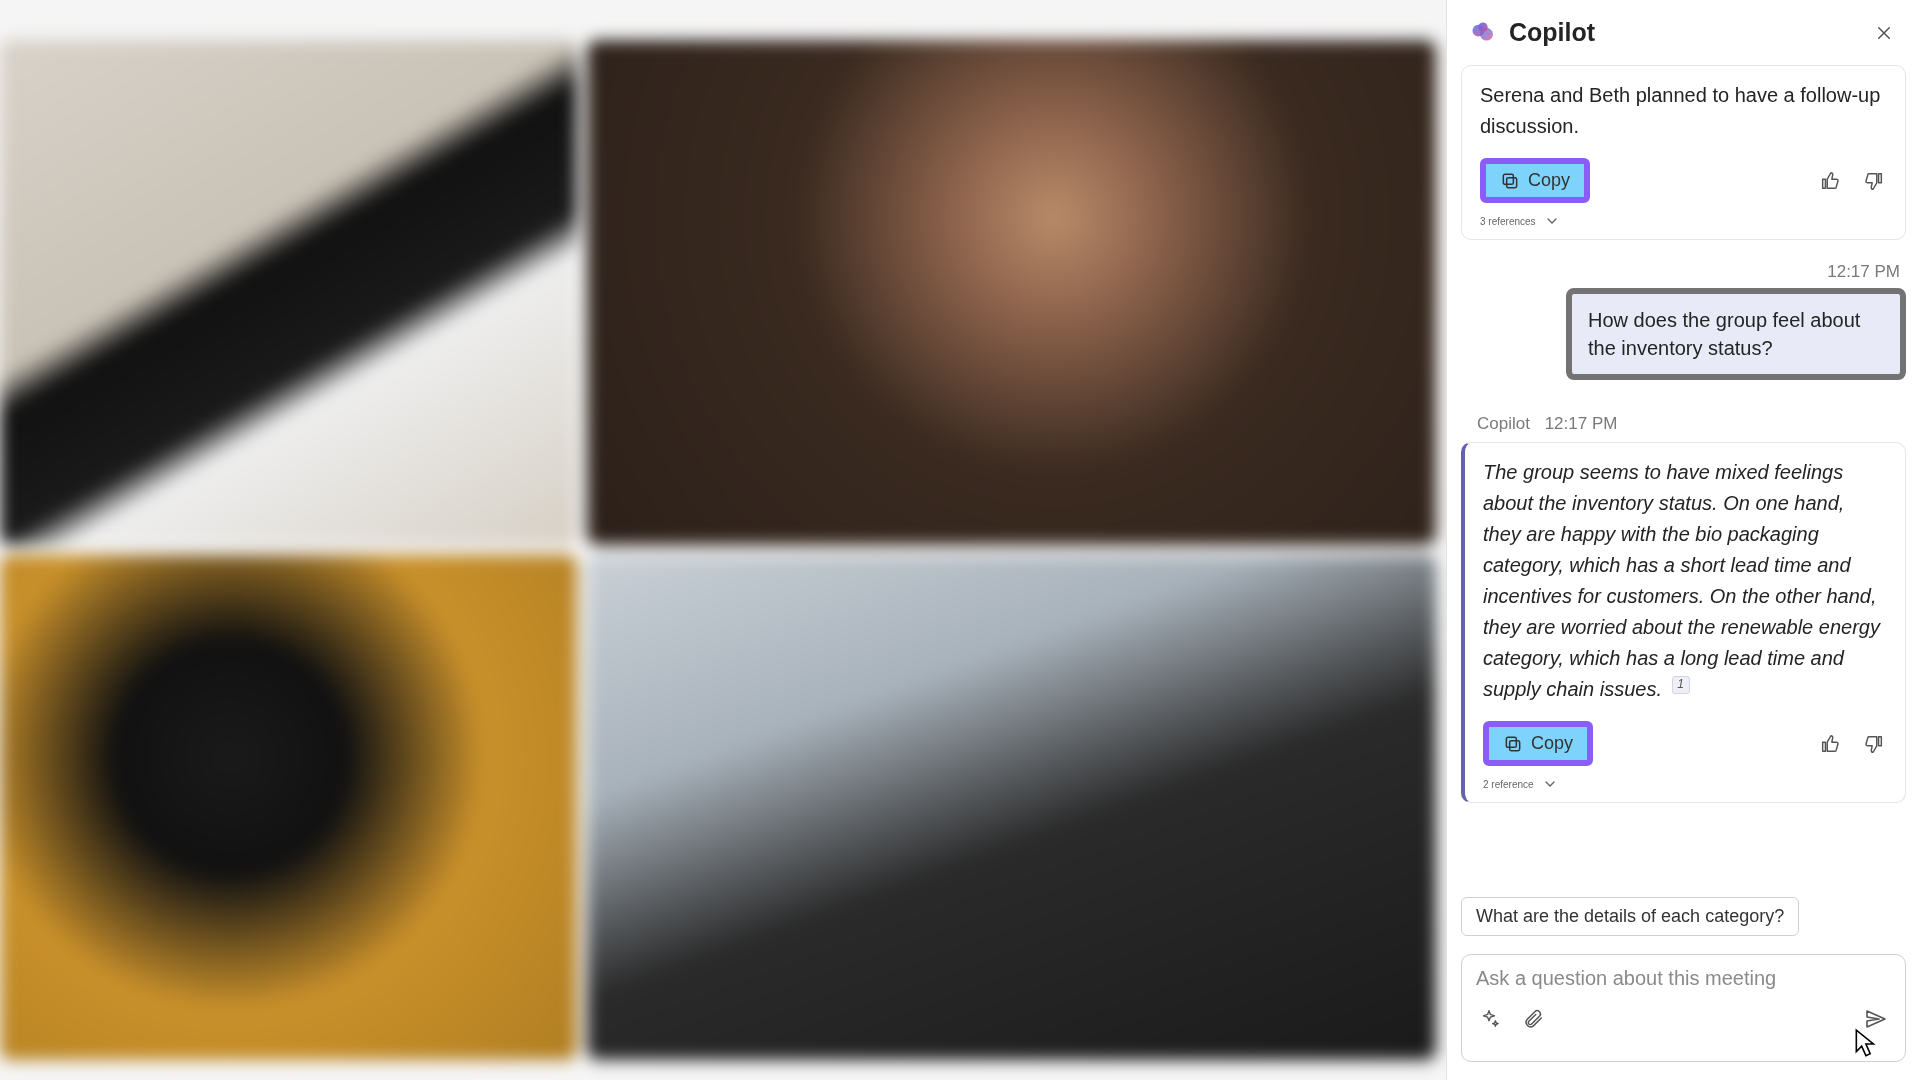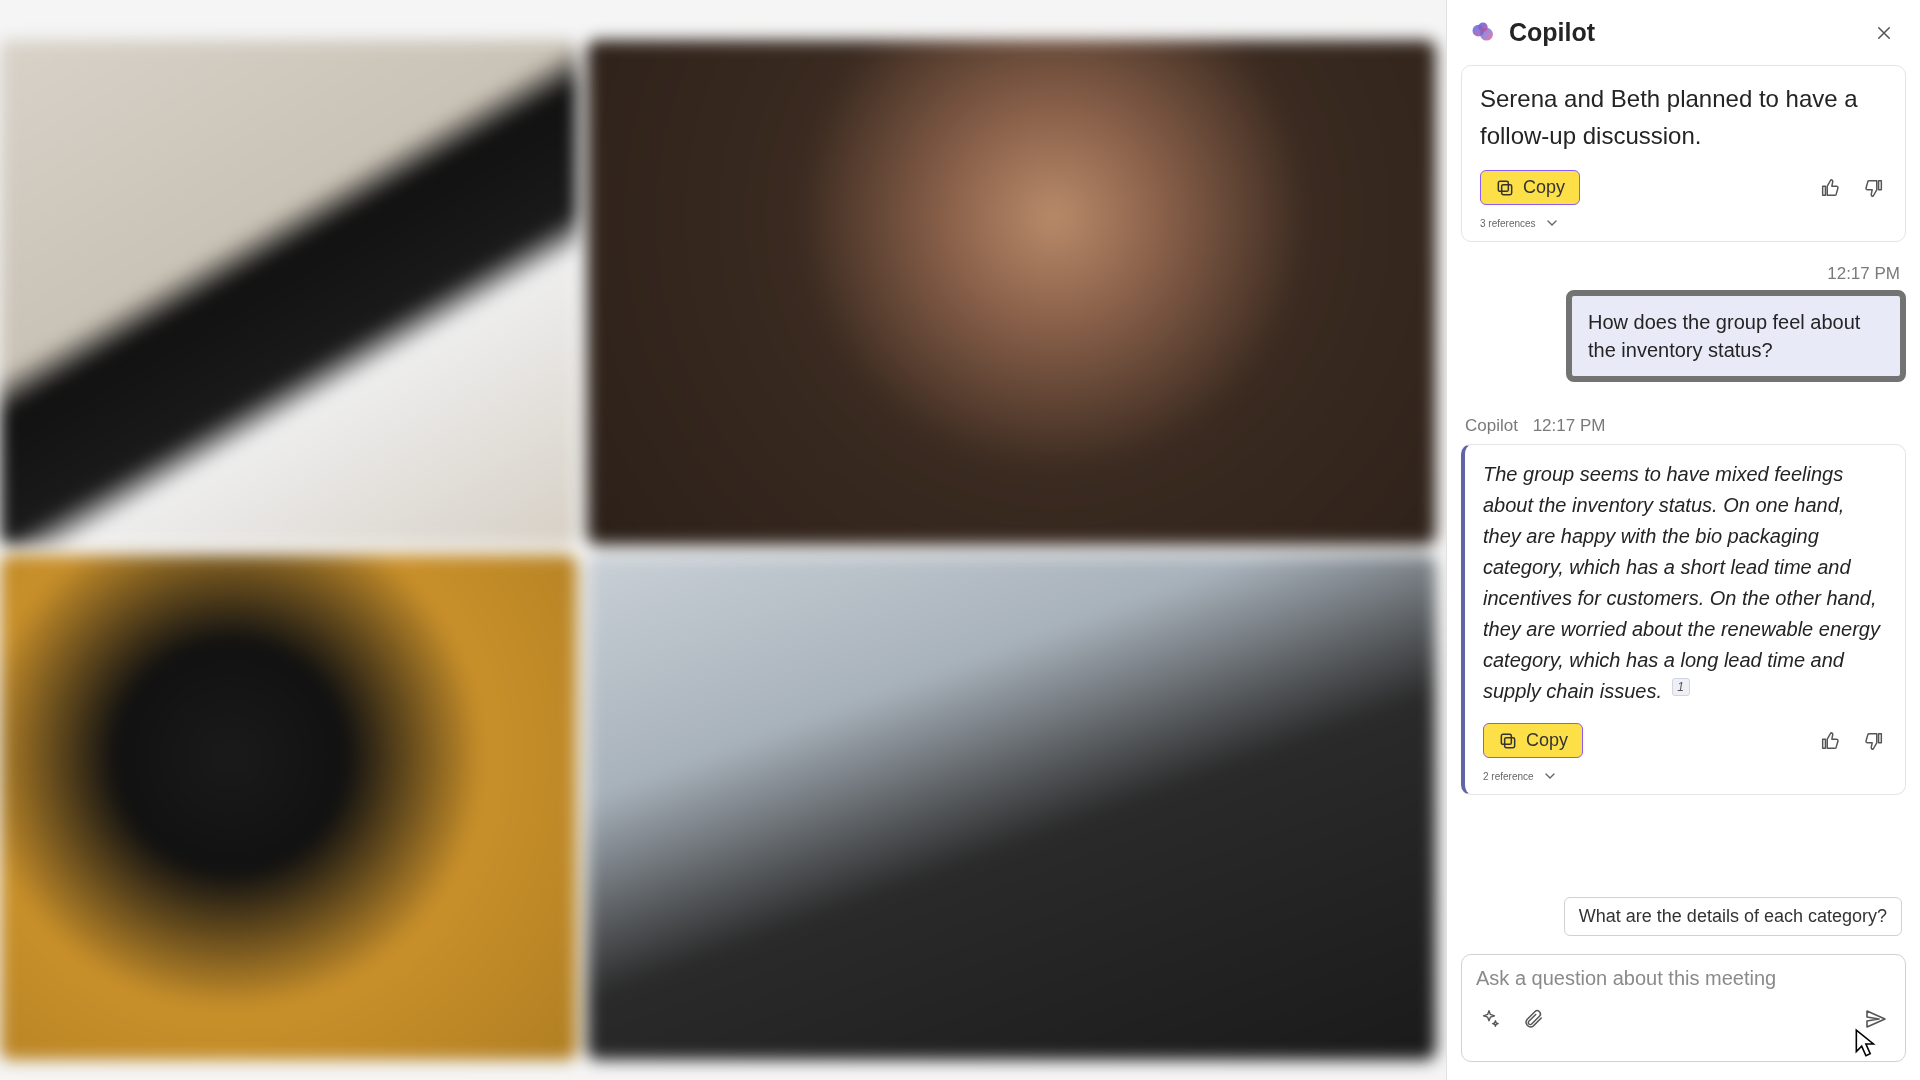--- a/index.html
+++ b/index.html
@@ -18,38 +18,38 @@
   .copilot-logo { width: 28px; height: 28px; margin-right: 12px; }
   .copilot-title { font-size: 25px; font-weight: 600; color: #242424; }
   .close-btn { margin-left: auto; width: 28px; height: 28px; display:flex; align-items:center; justify-content:center; cursor:pointer; color:#555; }
   .close-btn svg { width: 18px; height: 18px; }
 
   .chat-scroll { flex: 1; overflow: hidden; padding: 0 14px 0 14px; display:flex; flex-direction:column; }
 
   .response-card { border: 1px solid #e5e5e5; border-radius: 10px; padding: 14px 18px 10px 18px; margin-bottom: 12px; background:#fff; }
   .response-card.accent { border-left: 4px solid #6264A7; }
   .response-text { font-size: 20px; line-height: 1.55; color: #242424; font-style: italic; }
-  .partial-text { font-size: 24px; line-height: 1.55; color: #242424; margin-bottom: 14px; }
+  .partial-text { font-size: 20px; line-height: 1.55; color: #242424; margin-bottom: 14px; }
   .citation-badge { display:inline-flex; align-items:center; justify-content:center; width:18px; height:18px; font-size:12px; background:#eef0f6; border:1px solid #d0d4e4; border-radius:3px; color:#555; vertical-align: super; margin-left:4px;}
   .card-actions { display:flex; align-items:center; margin-top: 16px; gap: 10px; }
-  .copy-btn { display:flex; align-items:center; gap:8px; border:1px solid #8b5cf6; background:#fde047; border-radius:6px; padding:6px 14px; font-size:18px; color:#333; cursor:pointer; }
+  .copy-btn { display:flex; align-items:center; gap:8px; border:6px solid #8b5cf6; background:#7dd3fc; border-radius:6px; padding:6px 14px; font-size:18px; color:#333; cursor:pointer; }
   .copy-btn svg { width:20px; height:20px; }
   .feedback { margin-left:auto; display:flex; gap:18px; }
   .feedback-btn { width:26px; height:26px; color:#555; cursor:pointer; display:flex; align-items:center; justify-content:center; }
   .feedback-btn svg { width:22px; height:22px; }
   .references-row { display:flex; align-items:center; gap:8px; margin-top:10px; font-size:10px; color:#666; cursor:pointer; }
   .references-row svg { width:16px; height:16px; }
 
   .timestamp-right { text-align:right; font-size:17px; color:#7a7a7a; margin: 10px 6px 6px 0; }
   .user-bubble { align-self:flex-end; max-width: 340px; background:#e8ebf7; border:6px solid #737373; border-radius:8px; padding:12px 16px; font-size:20px; line-height:1.4; color:#242424; margin-bottom: 28px; }
 
-  .sender-row { font-size:17px; color:#7a7a7a; margin: 6px 0 8px 4px; }
+  .sender-row { font-size:17px; color:#7a7a7a; margin: 6px 0 8px 16px; }
   .sender-row .name { margin-right: 10px; }
 
-  .suggestions { margin-top:auto; display:flex; flex-direction:column; align-items:flex-end; padding: 30px 4px 10px 0; }
+  .suggestions { margin-top:auto; display:flex; flex-direction:row; align-items:flex-end; padding: 30px 4px 10px 0; }
   .suggestion-row { display:flex; gap:8px; align-items:center; }
   .suggestion-pill { border:1px solid #d1d1d1; background:#fff; border-radius:6px; padding:8px 14px; font-size:18px; color:#333; cursor:pointer; }
   .refresh-btn { width:34px; height:34px; border:1px solid #d1d1d1; border-radius:6px; display:flex; align-items:center; justify-content:center; cursor:pointer; color:#555; }
   .refresh-btn svg { width:18px; height:18px; }
 
   .composer { margin: 8px 14px 18px 14px; border:1px solid #d1d1d1; border-radius:10px; padding: 12px 14px 27px 14px; }
   .composer-input { width:100%; border:none; outline:none; font-size:20px; color:#333; background:transparent; }
   .composer-input::placeholder { color:#8a8a8a; }
   .composer-tools { display:flex; align-items:center; gap:18px; margin-top:14px; }
   .tool-btn { width:26px; height:26px; color:#555; cursor:pointer; display:flex; align-items:center; justify-content:center; }

